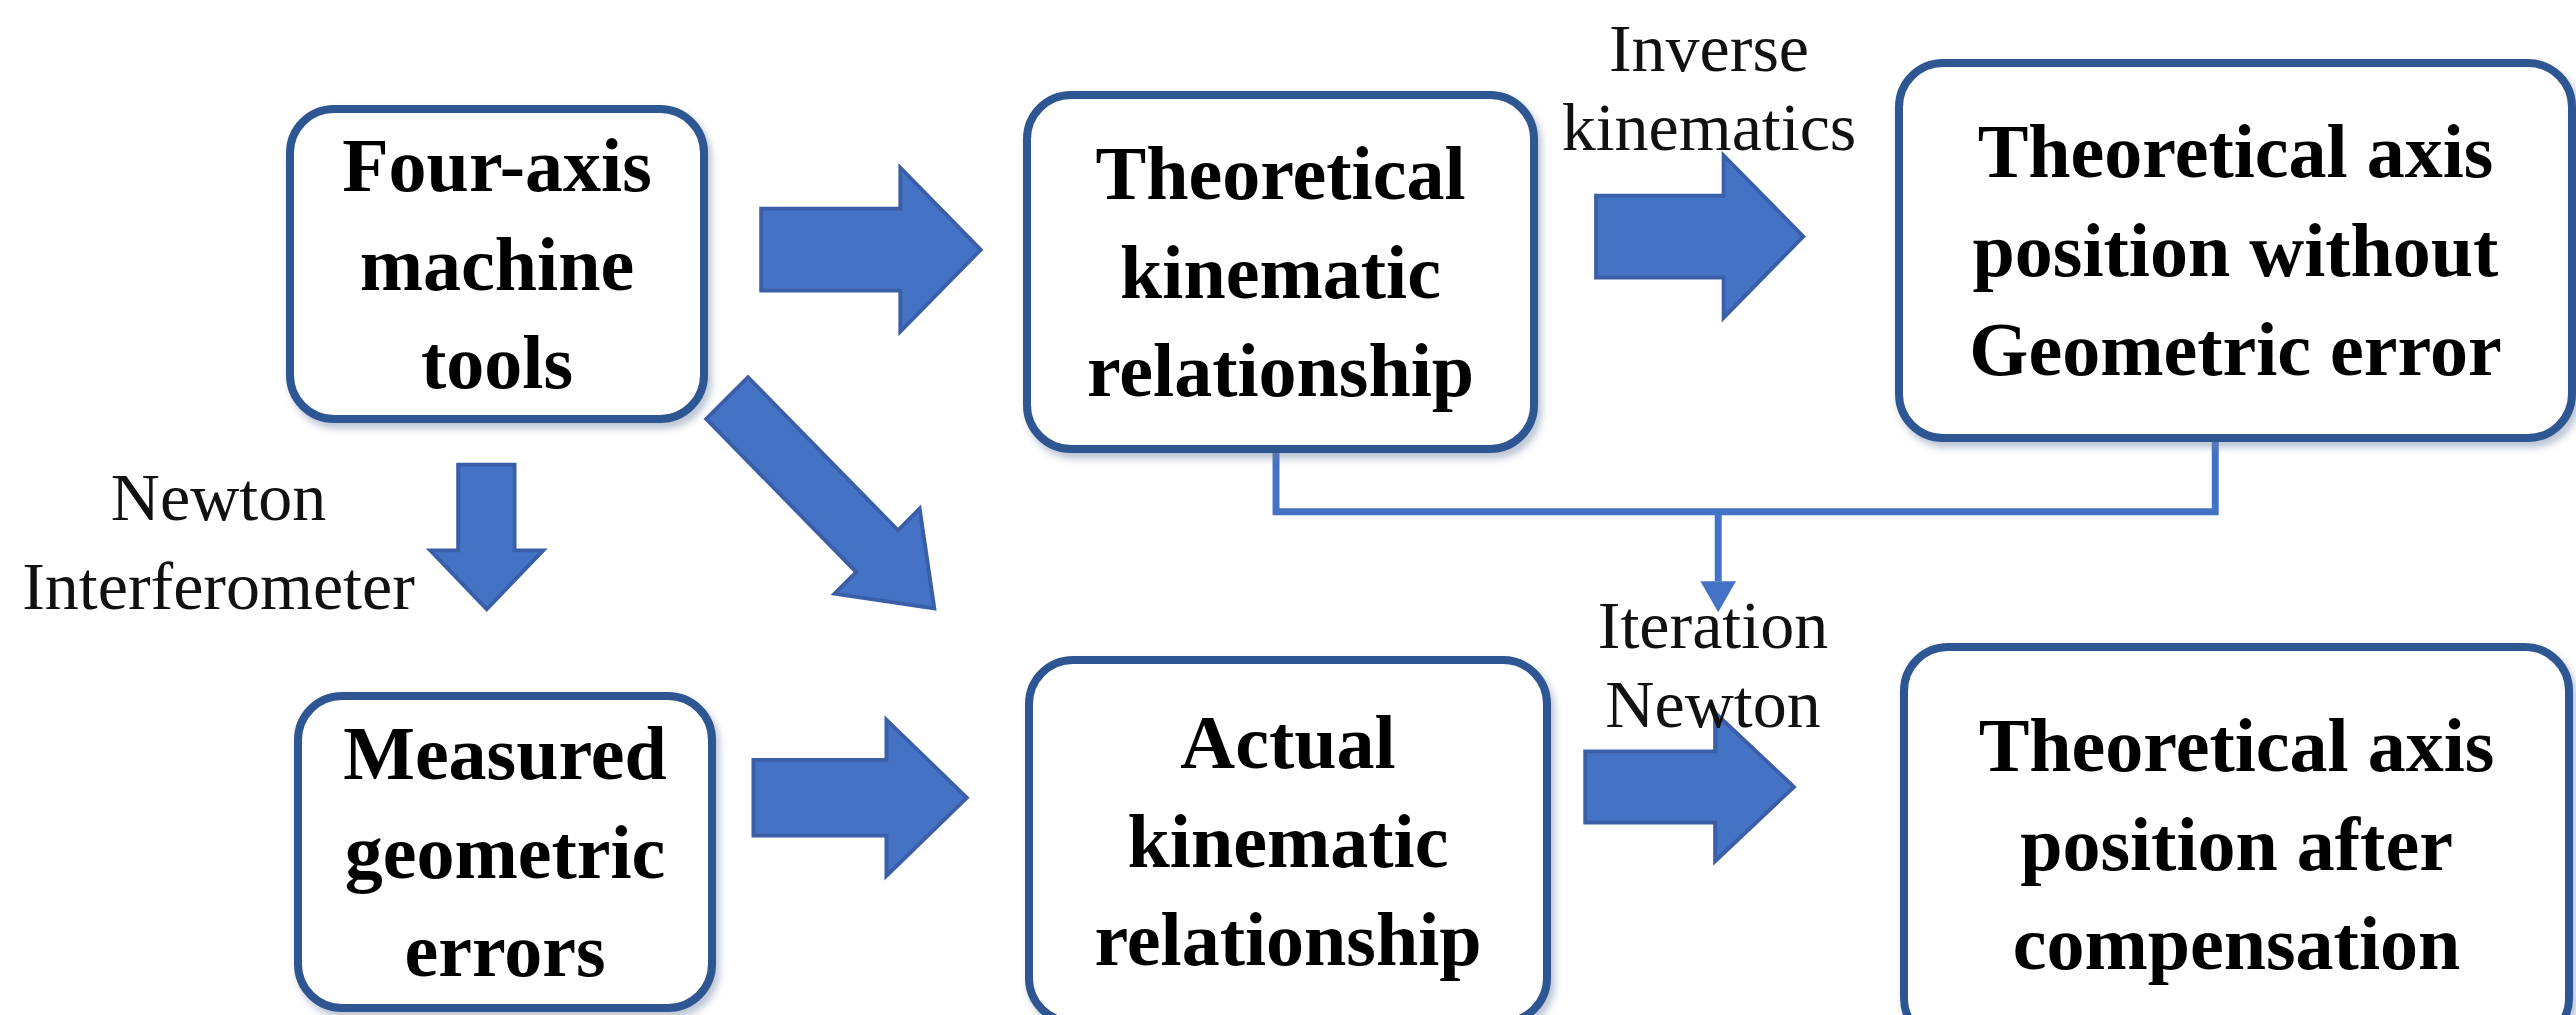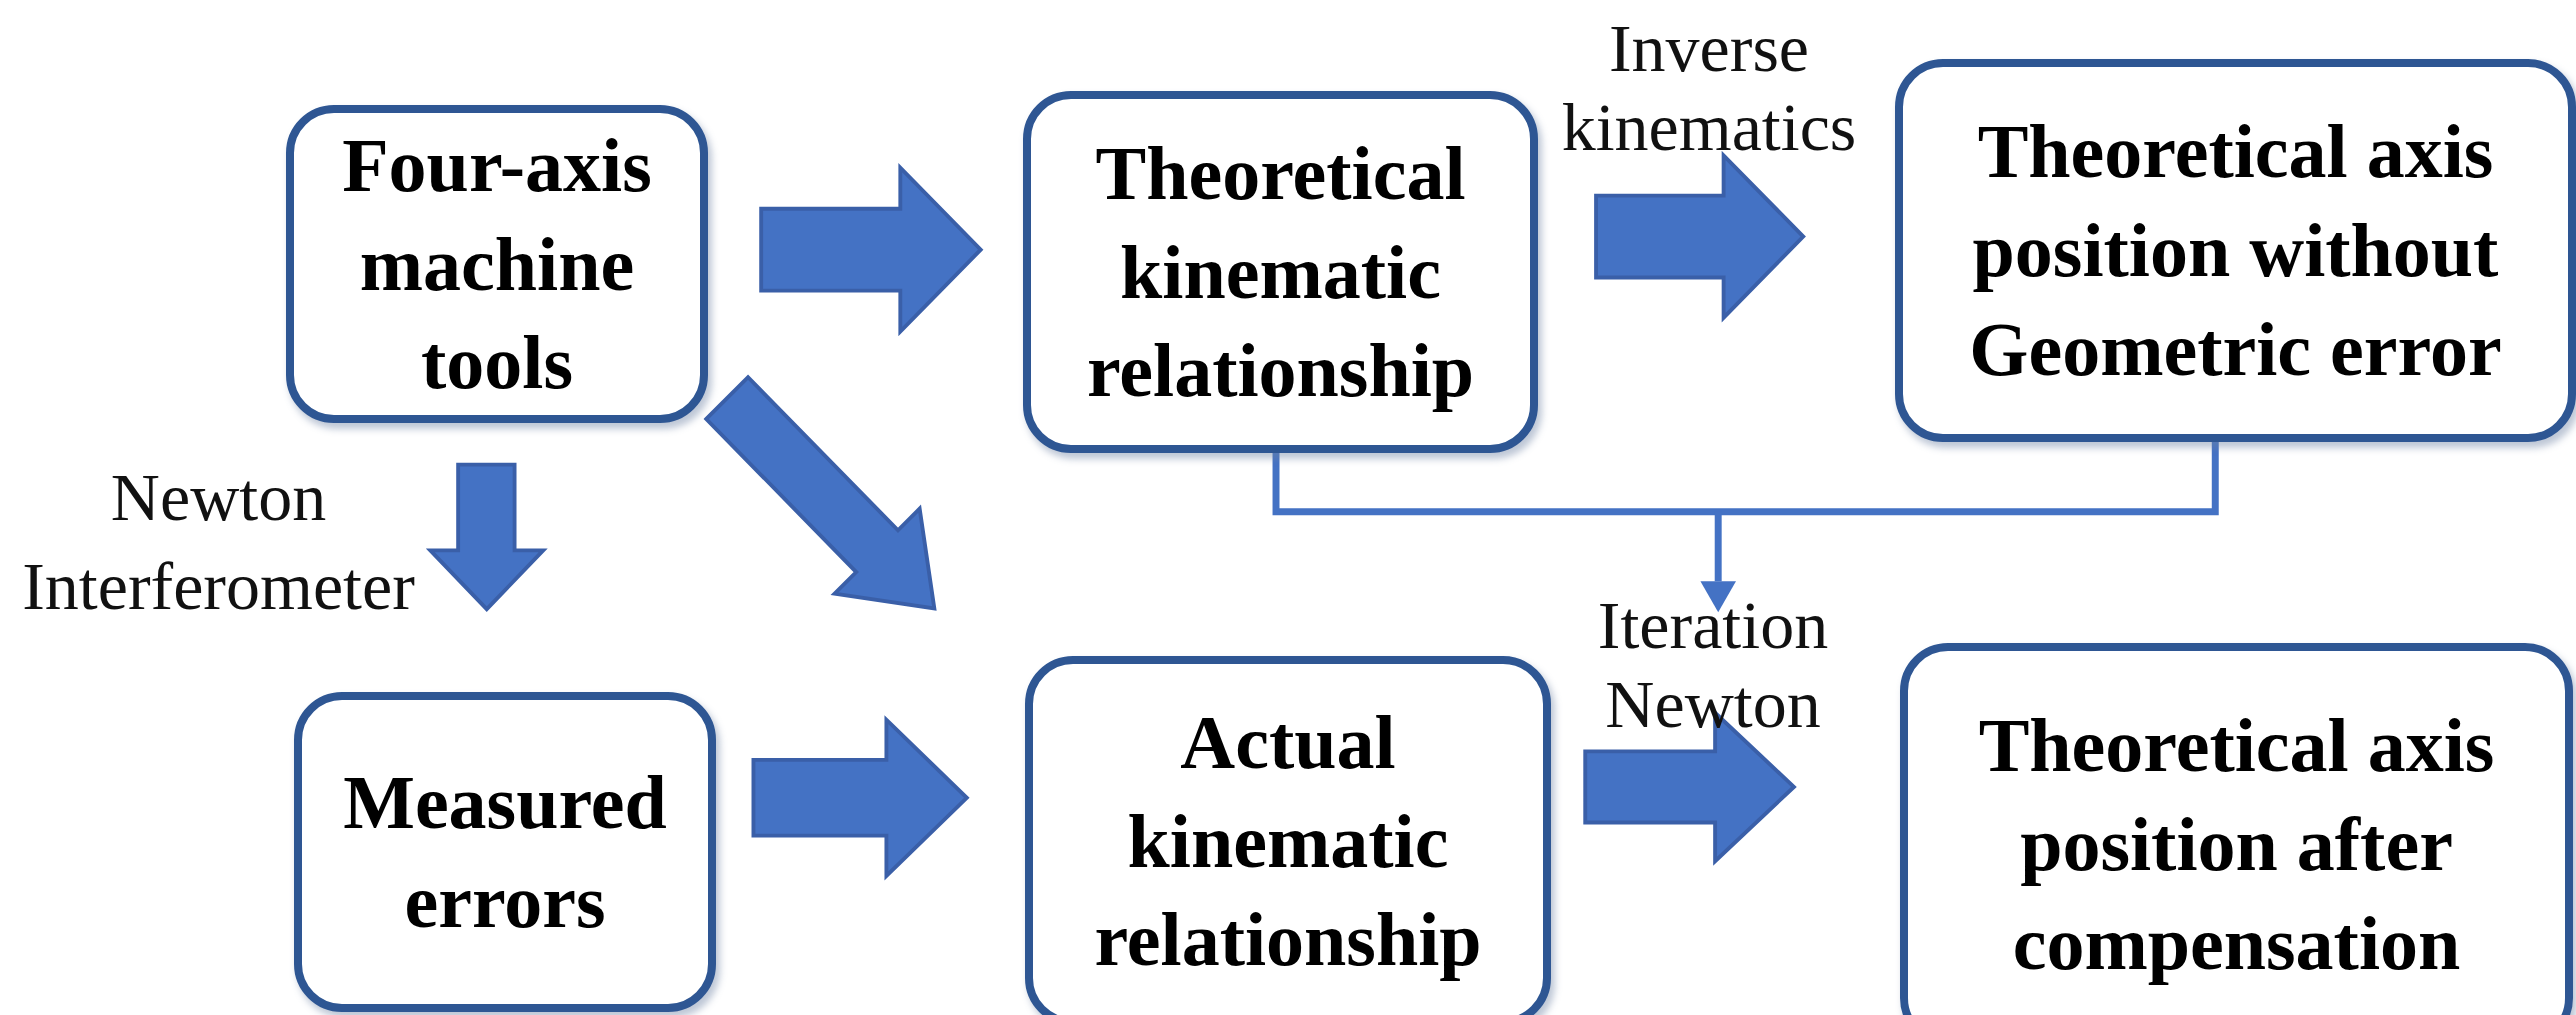--- a/index.html
+++ b/index.html
@@ -89,20 +89,21 @@
   </div>
 
   <div class="node" style="left:1895px;top:31px;width:665px;height:367px;">
     <span class="line">Theoretical axis</span>
     <span class="line">position without</span>
     <span class="line">Geometric error</span>
   </div>
 
   <div class="node" style="left:294px;top:664px;width:406px;height:304px;">
     <span class="line">Measured</span>
+    <span class="line">geometric</span>
     <span class="line">errors</span>
   </div>
 
   <div class="node" style="left:1025px;top:628px;width:510px;height:354px;">
     <span class="line">Actual</span>
     <span class="line">kinematic</span>
     <span class="line">relationship</span>
   </div>
 
   <div class="node" style="left:1900px;top:615px;width:657px;height:387px;">

